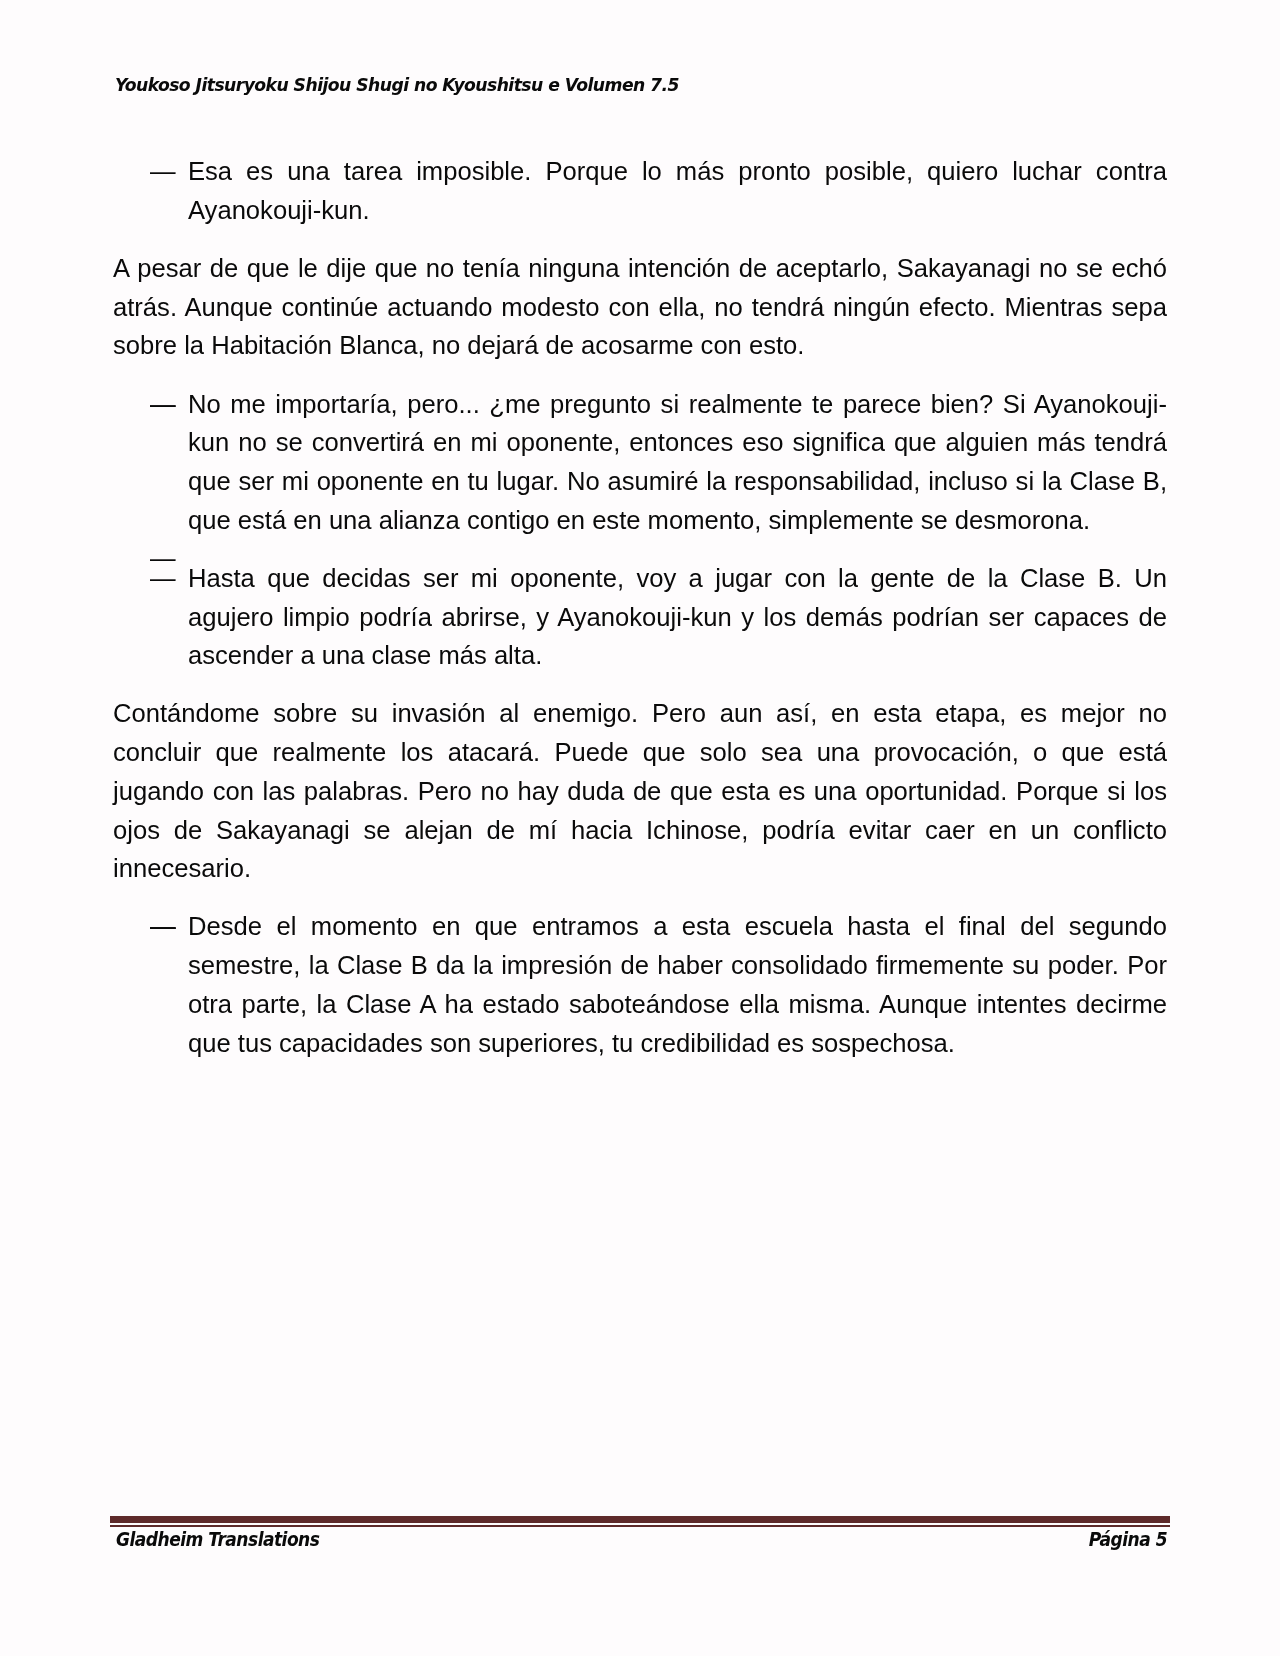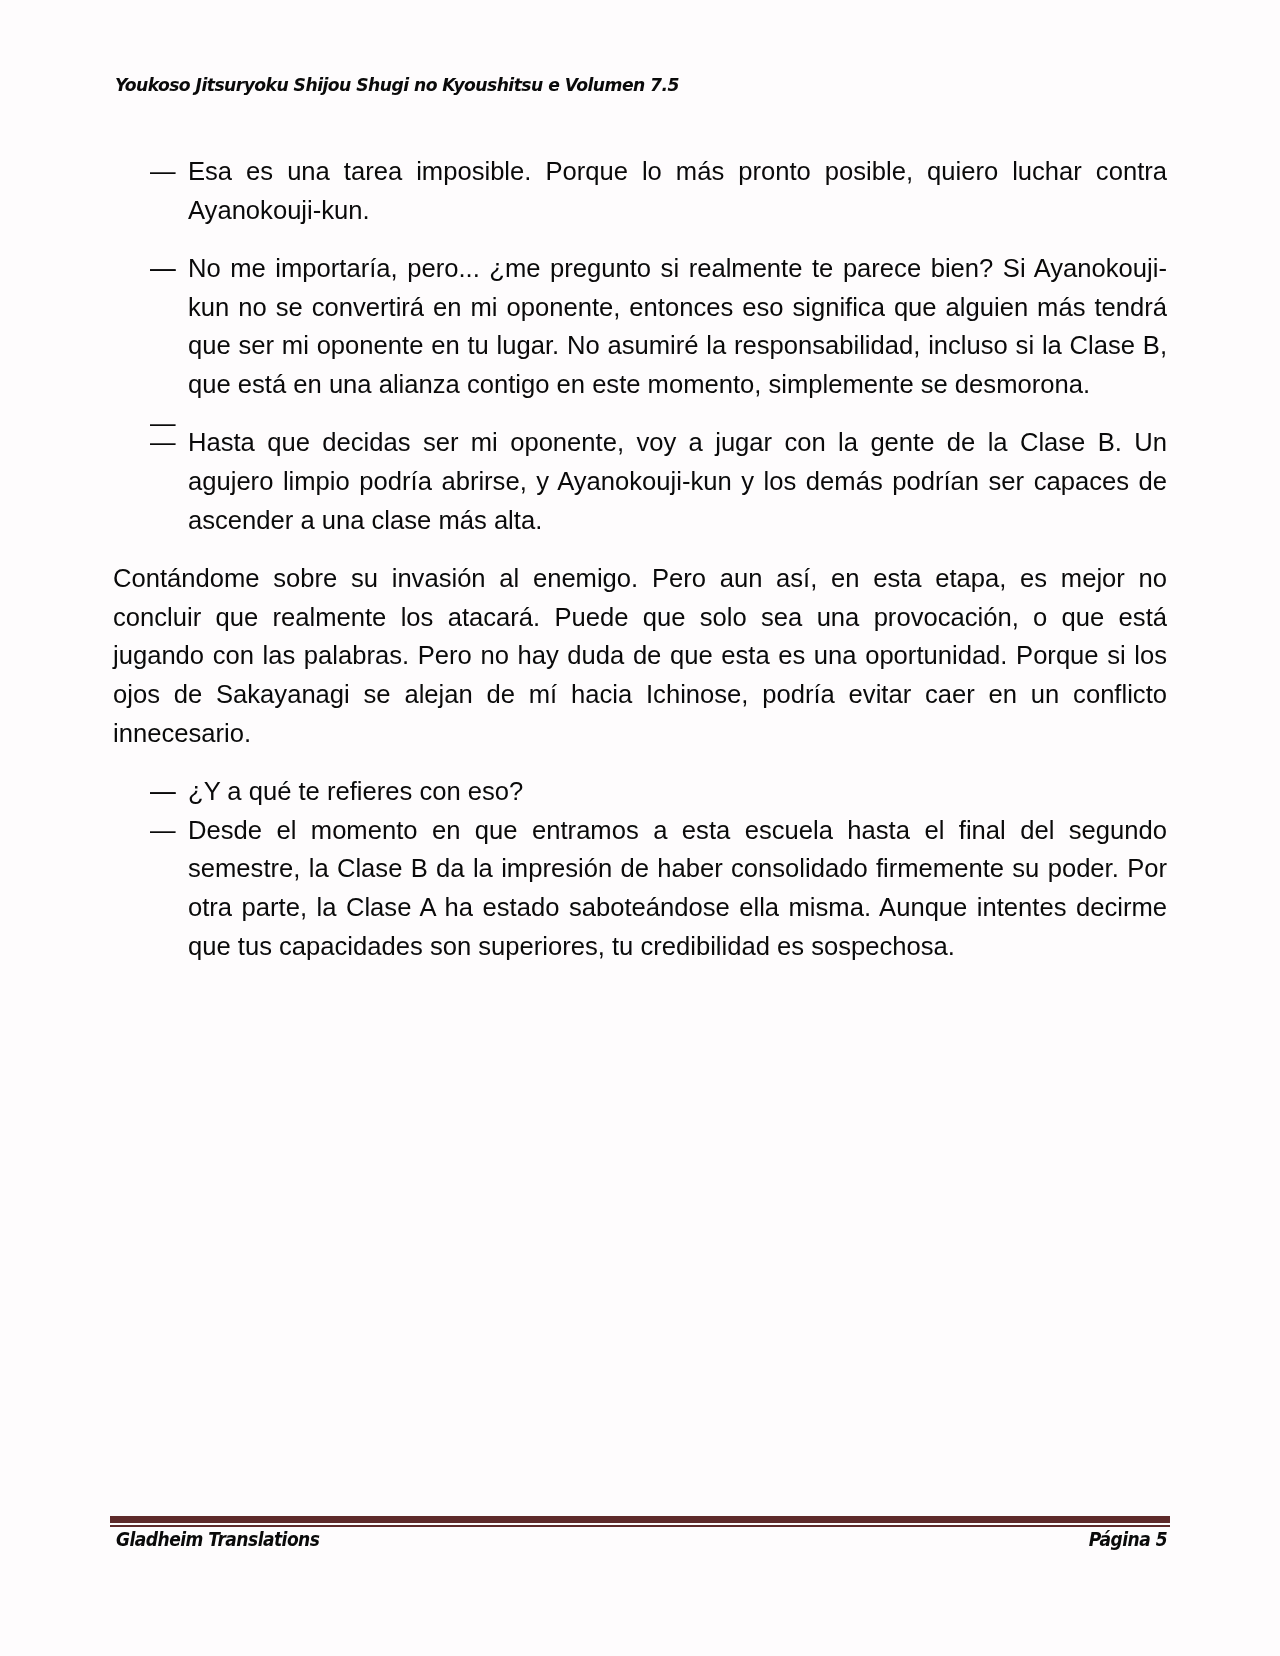--- a/index.html
+++ b/index.html
@@ -99,37 +99,38 @@
 <body style="background: rgb(254, 252, 253); color: rgb(10, 10, 10);">
 
 <div class="page-header">Youkoso Jitsuryoku Shijou Shugi no Kyoushitsu e Volumen 7.5</div>
 
 <div class="body-text">
 
   <div class="dialogue-group">
     <p class="dialogue"><span class="dash">—</span><span>Esa es una tarea imposible. Porque lo más pronto posible, quiero luchar contra Ayanokouji-kun.</span></p>
   </div>
 
+  <p class="para">A pesar de que le dije que no tenía ninguna intención de aceptarlo, Sakayanagi no se echó atrás. Aunque continúe actuando modesto con ella, no tendrá ningún efecto. Mientras sepa sobre la Habitación Blanca, no dejará de acosarme con esto.</p>
 
   <div class="dialogue-group">
     <p class="dialogue"><span class="dash">—</span></p>
     <p class="dialogue"><span class="dash">—</span><span>No me importaría, pero... ¿me pregunto si realmente te parece bien? Si Ayanokouji-kun no se convertirá en mi oponente, entonces eso significa que alguien más tendrá que ser mi oponente en tu lugar. No asumiré la responsabilidad, incluso si la Clase B, que está en una alianza contigo en este momento, simplemente se desmorona.</span></p>
     <p class="dialogue"><span class="dash">—</span></p>
   </div>
 
 
   <div class="dialogue-group">
     <p class="dialogue"><span class="dash">—</span><span>Hasta que decidas ser mi oponente, voy a jugar con la gente de la Clase B. Un agujero limpio podría abrirse, y Ayanokouji-kun y los demás podrían ser capaces de ascender a una clase más alta.</span></p>
   </div>
 
   <p class="para">Contándome sobre su invasión al enemigo. Pero aun así, en esta etapa, es mejor no concluir que realmente los atacará. Puede que solo sea una provocación, o que está jugando con las palabras. Pero no hay duda de que esta es una oportunidad. Porque si los ojos de Sakayanagi se alejan de mí hacia Ichinose, podría evitar caer en un conflicto innecesario.</p>
 
   <div class="dialogue-group">
     <p class="dialogue"><span class="dash">—</span></p>
-    <p class="dialogue"><span class="dash">—</span><span>¿Y a qué te refieres con eso?</span></p>
+    <p class="dialogue"><span class="dash">—</span></p>
     <p class="dialogue"><span class="dash">—</span><span>Desde el momento en que entramos a esta escuela hasta el final del segundo semestre, la Clase B da la impresión de haber consolidado firmemente su poder. Por otra parte, la Clase A ha estado saboteándose ella misma. Aunque intentes decirme que tus capacidades son superiores, tu credibilidad es sospechosa.</span></p>
   </div>
 
 </div>
 
 <div class="footer-rule">
   <div class="thick"></div>
   <div class="gap"></div>
   <div class="thin"></div>
 </div>

